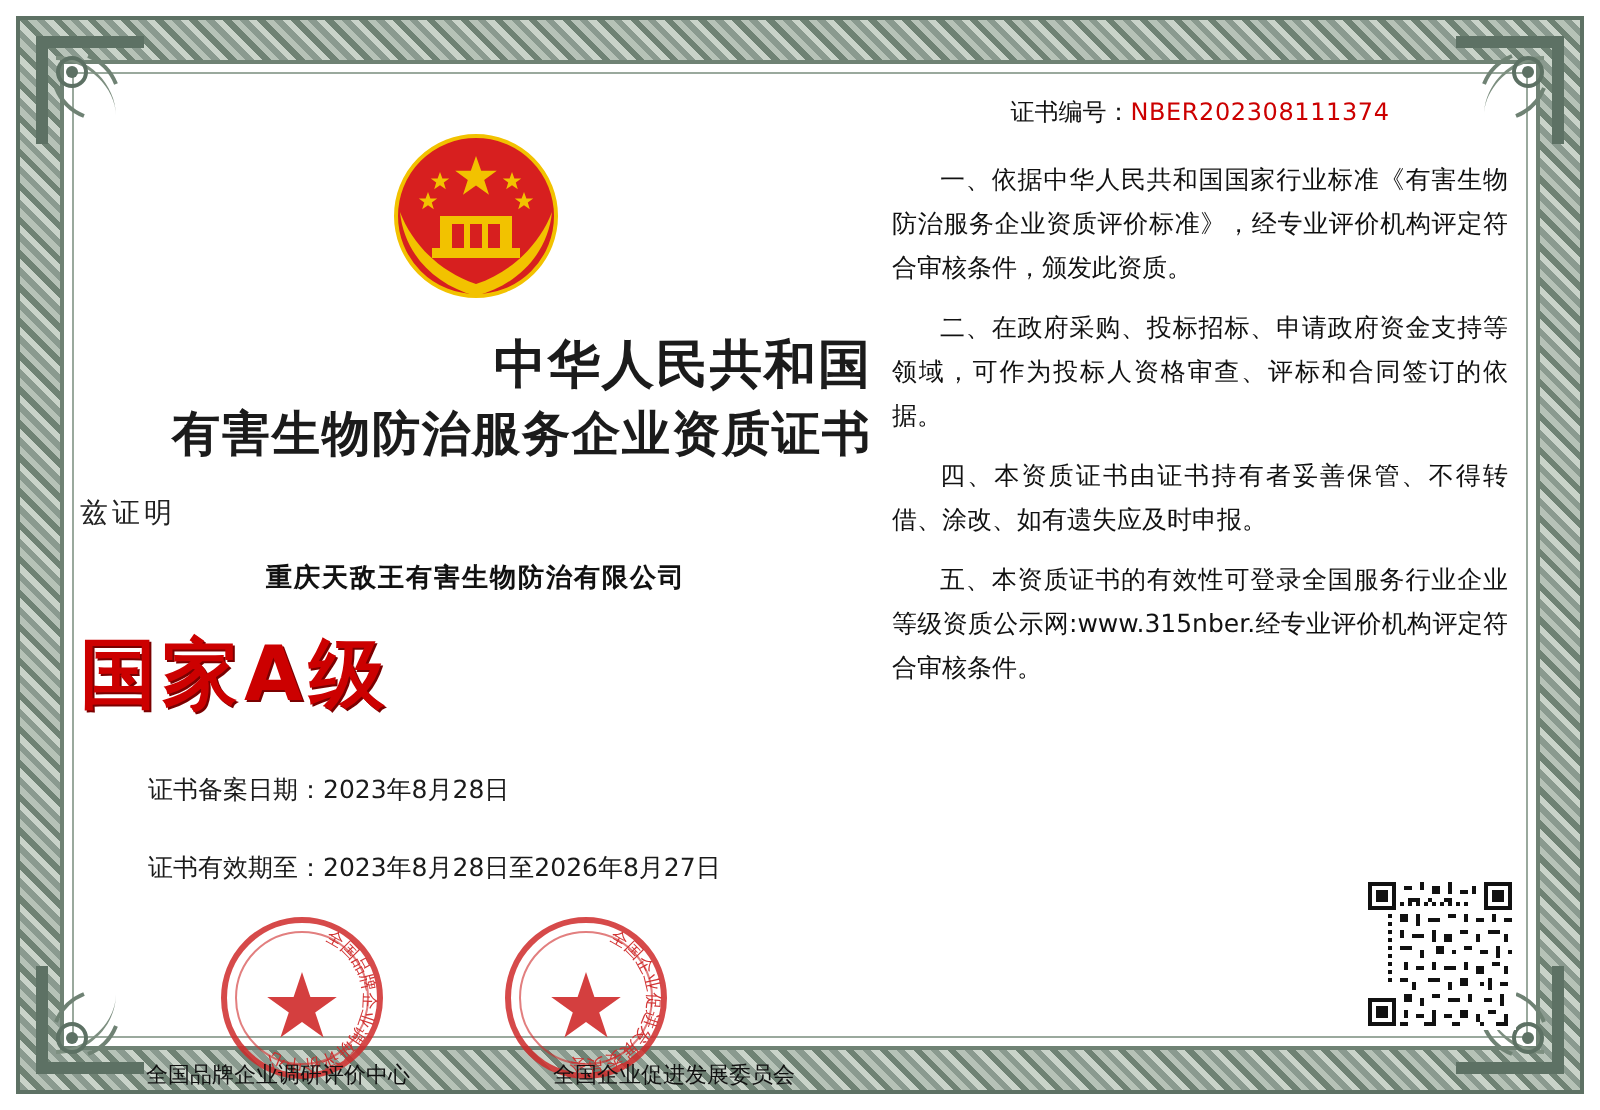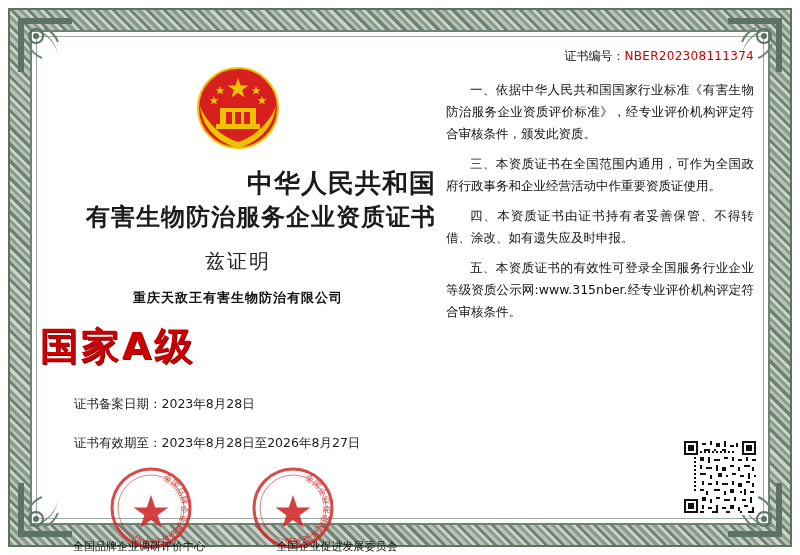--- a/index.html
+++ b/index.html
@@ -92,22 +92,22 @@
     font-weight: bold;
     font-size: 26px;
     line-height: 34px;
     letter-spacing: 1px;
     margin-top: 6px;
     font-family: "DejaVu Sans", "Liberation Sans", sans-serif;
   }
   .main-title .l2 { font-size: 24px; }
 
   .zizhengming {
-    text-align: center;
-    font-size: 20px;
+    text-align: left;
+    font-size: 14px;
     color: #222;
     margin-top: 14px;
     letter-spacing: 2px;
     font-family: "DejaVu Sans", "Liberation Sans", sans-serif;
   }
 
   .company {
     text-align: center;
     font-size: 13px;
     font-weight: bold;
@@ -165,21 +165,21 @@
 
   
   .right {
     flex: 1;
     position: relative;
     padding: 8px 6px 0 10px;
     box-sizing: border-box;
   }
 
   .certno {
-    text-align: right;
+    text-align: center;
     font-size: 12px;
     color: #111;
     font-family: "DejaVu Sans", "Liberation Sans", sans-serif;
     margin-bottom: 14px;
   }
   .certno .num {
     color: #cc0000;
     letter-spacing: 0.3px;
   }
 
@@ -338,21 +338,21 @@
     </div>
 
     <div class="right">
 
       <div class="certno">
         <span>证书编号：</span><span class="num">NBER202308111374</span>
       </div>
 
 
       <div class="clause">一、依据中华人民共和国国家行业标准《有害生物防治服务企业资质评价标准》，经专业评价机构评定符合审核条件，颁发此资质。</div>
-      <div class="clause">三、本资质证书在全国范围内通用，可作为全国政府行政事务和企业经营活动中作重要资质证使用。</div>
+      <div class="clause">二、在政府采购、投标招标、申请政府资金支持等领域，可作为投标人资格审查、评标和合同签订的依据。</div>
       <div class="clause">四、本资质证书由证书持有者妥善保管、不得转借、涂改、如有遗失应及时申报。</div>
       <div class="clause">五、本资质证书的有效性可登录全国服务行业企业等级资质公示网:www.315nber.经专业评价机构评定符合审核条件。</div>
 
       <div class="qr">
         <svg width="76" height="76" viewBox="0 0 38 38" shape-rendering="crispEdges">
           <rect width="38" height="38" fill="#ffffff"></rect>
           <g fill="#111111">
 
             <rect x="1" y="1" width="7" height="7"></rect>
               <rect x="2" y="2" width="5" height="5" fill="#fff"></rect>

